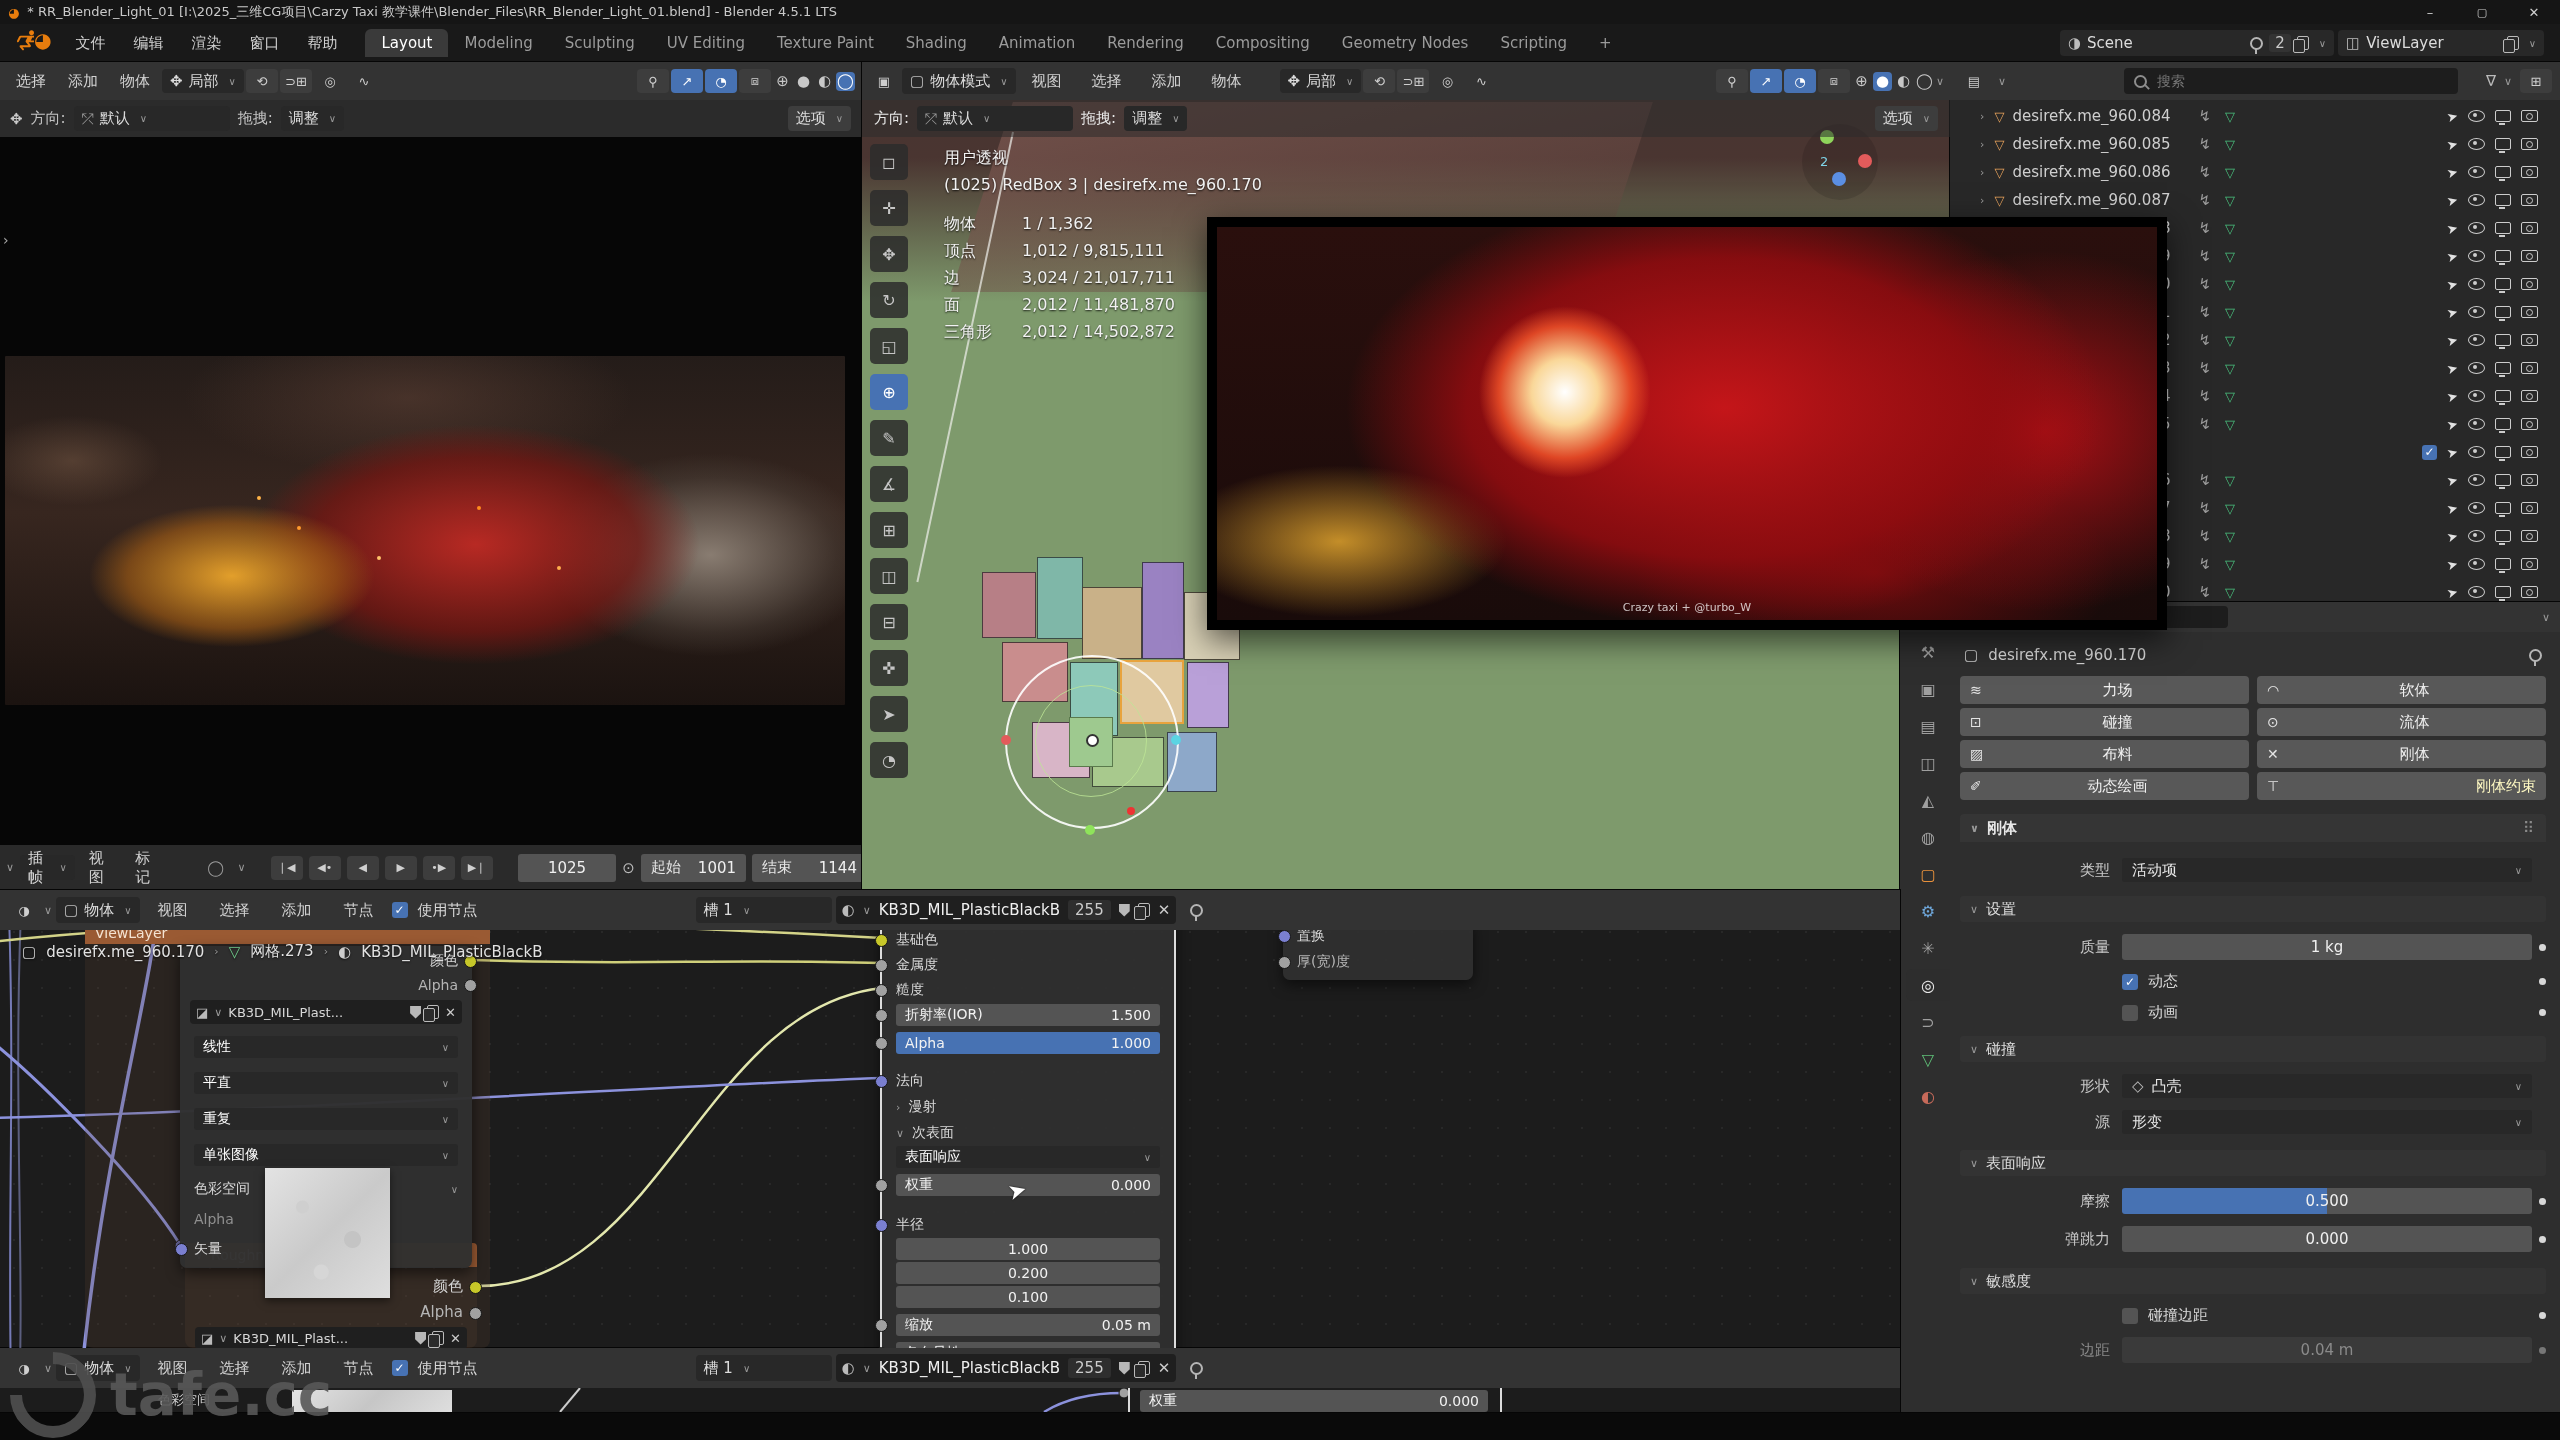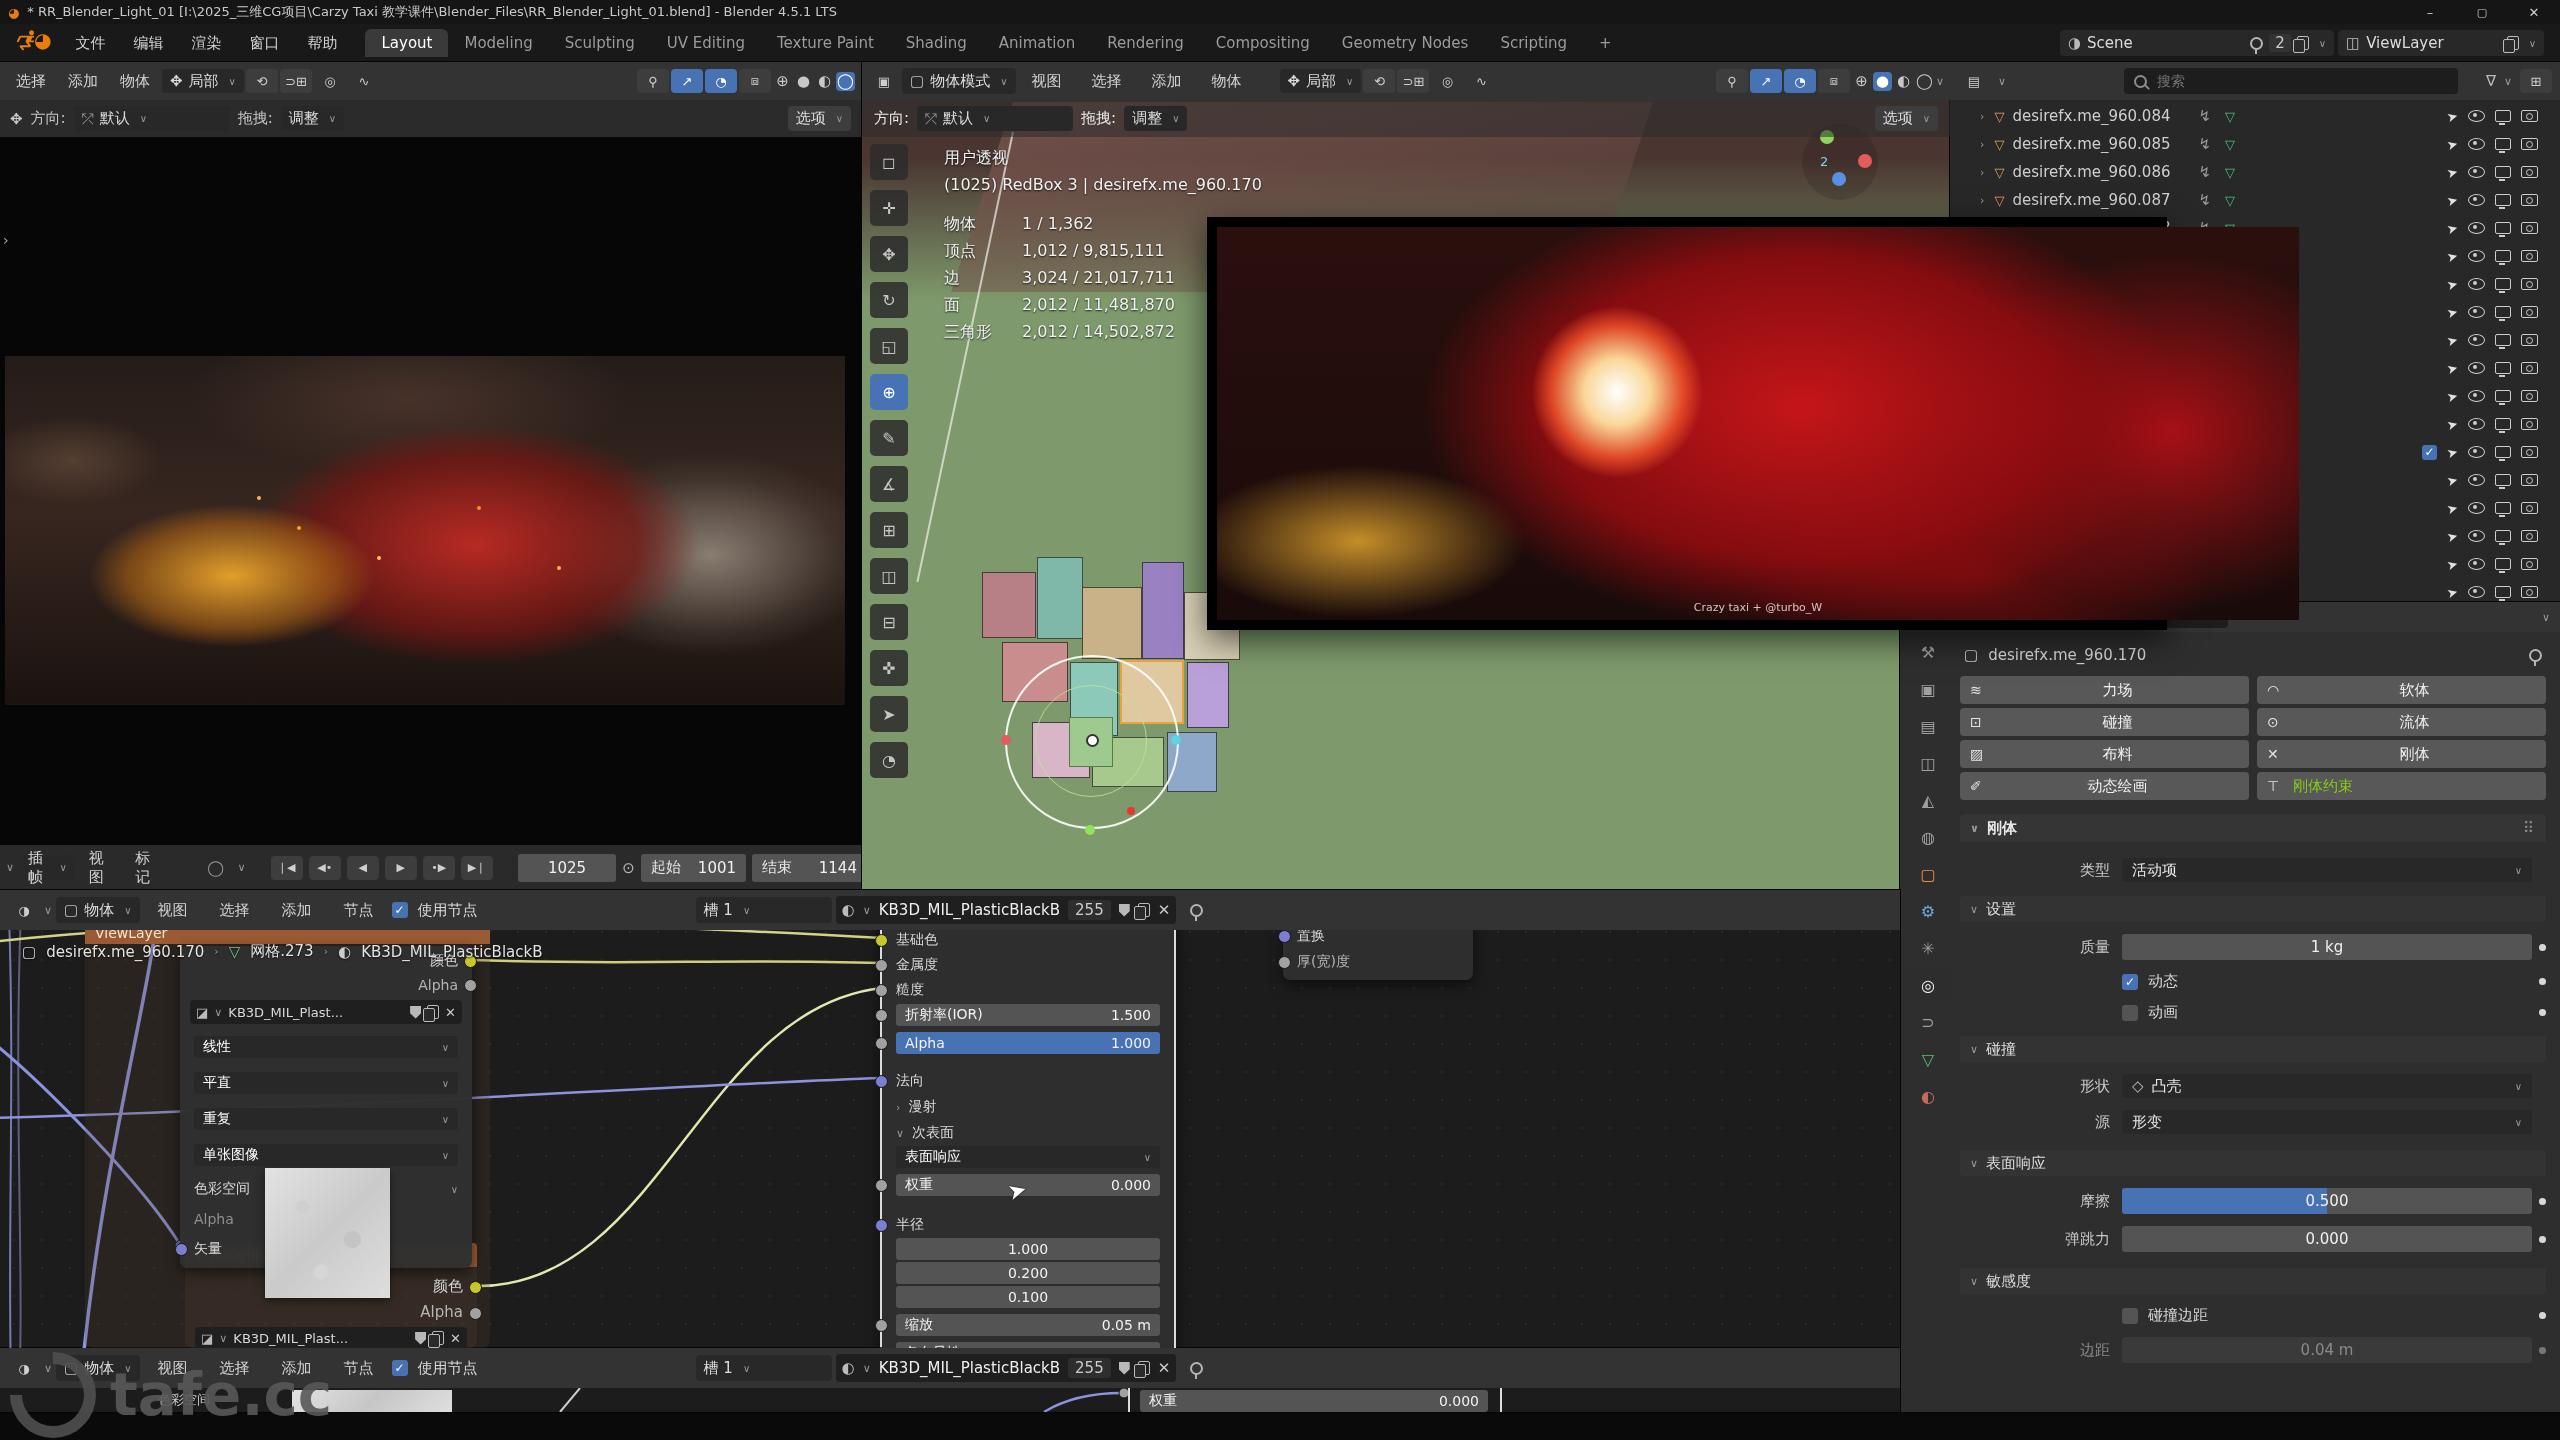--- a/index.html
+++ b/index.html
@@ -685,21 +685,21 @@
             <span style="flex:1;text-align:center;color:#f0f0f0;">刚体</span>
           </div>
 
           <div class="row" style="background:#585858;border-radius:4px;height:28px;padding:0 10px;">
             <span style="color:#e4e4e4;font-size:14px;width:26px;">✐</span>
             <span style="flex:1;text-align:center;color:#f0f0f0;">动态绘画</span>
           </div>
 
           <div class="row" style="background:#585858;border-radius:4px;height:28px;padding:0 10px;">
             <span style="color:#e4e4e4;font-size:14px;width:26px;">⊤</span>
-            <span style="flex:1;text-align:left;color:#84cc16;">刚体约束</span>
+            <span style="flex:1;text-align:right;color:#fef9c3;">刚体约束</span>
           </div>
         </div>
       <div style="height:14px;"></div>
       <div class="panelhead" style="margin-right:14px;">
         <span class="chev">∨</span>
           <span>刚体</span>
         <span style="margin-left:auto;color:#8a8a8a;font-weight:normal;letter-spacing:2px;">⠿</span>
       </div>
       <div class="prow" style="margin-top:16px;">
         <span class="plabel">类型</span>
@@ -1039,21 +1039,21 @@
       <div class="vline" style="left:1128px;top:0;height:24px;"></div>
       <div class="vline" style="left:1500px;top:0;height:24px;"></div>
       <div class="nfield" style="left:1140px;top:2px;width:330px;right:auto;">
           <span>权重</span>
           <span class="fv">0.000</span>
         </div>
     </div>
   </div>
 
   <div class="abs" style="left:1207px;top:217px;width:960px;height:413px;background:#000;z-index:40;box-shadow:0 10px 30px rgba(0,0,0,.6);">
-    <div class="abs" style="left:10px;top:10px;width:1082px;height:393px;background:
+    <div class="abs" style="left:10px;top:10px;width:940px;height:393px;background:
       radial-gradient(circle 110px at 37% 42%, #ffffff, rgba(255,226,160,.95) 30%, rgba(236,80,40,.85) 60%, rgba(0,0,0,0) 78%),
       radial-gradient(ellipse 430px 250px at 54% 46%, rgba(205,22,26,.95), rgba(150,12,16,.85) 60%, rgba(0,0,0,0) 88%),
       radial-gradient(ellipse 280px 220px at 88% 52%, rgba(175,16,22,.95), rgba(0,0,0,0) 82%),
       radial-gradient(ellipse 220px 100px at 13% 80%, rgba(214,156,44,.9), rgba(0,0,0,0) 76%),
       radial-gradient(ellipse 300px 140px at 70% 88%, rgba(120,12,14,.9), rgba(0,0,0,0) 80%),
       linear-gradient(180deg,#2a0f0d,#190b0a);">
       <span class="abs" style="left:50%;bottom:6px;transform:translateX(-50%);font-size:11px;color:rgba(255,255,255,.75);">Crazy taxi + @turbo_W</span>
     </div>
   </div>
 

